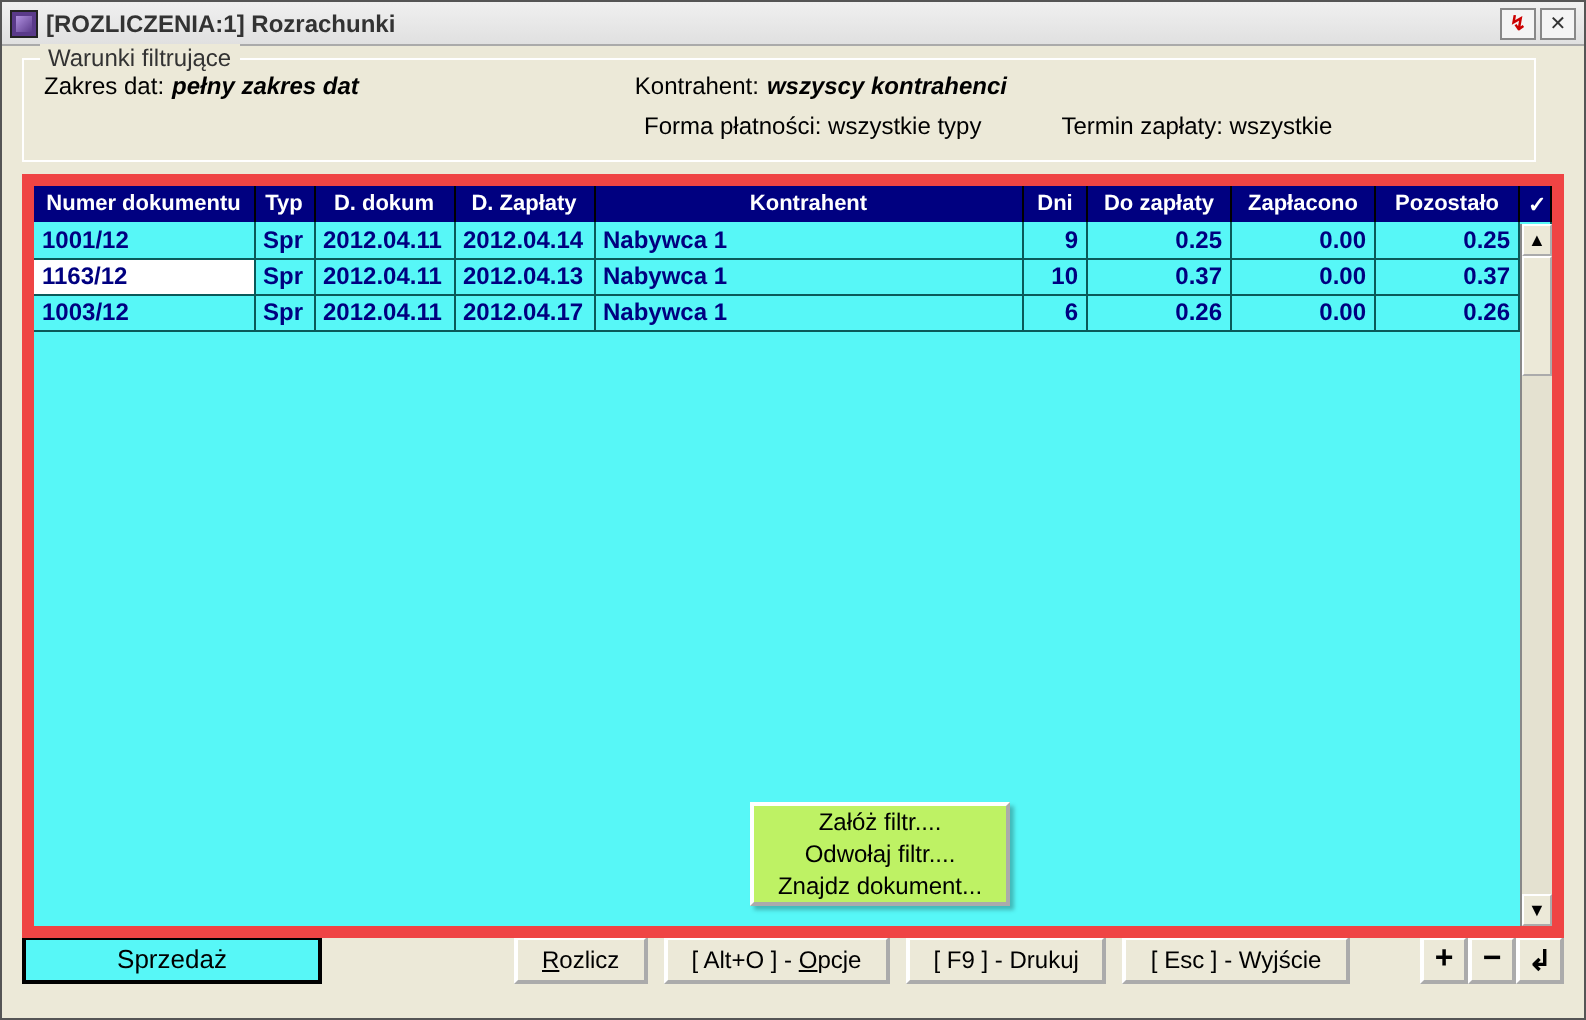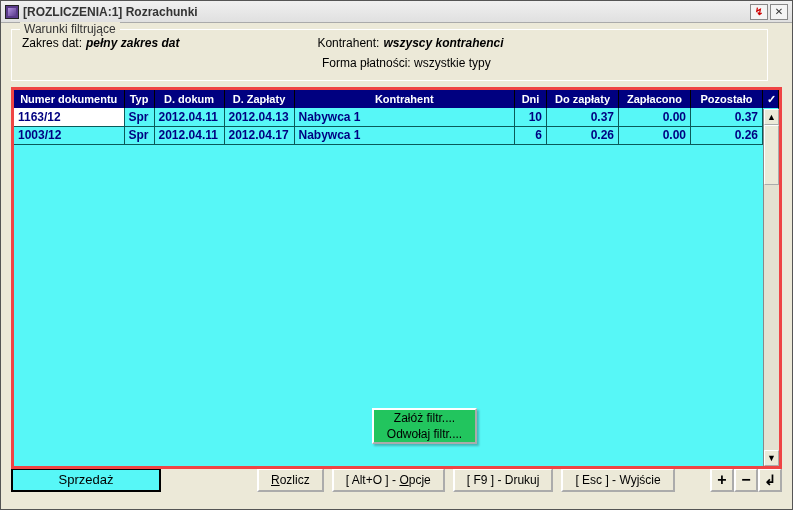--- a/index.html
+++ b/index.html
@@ -11,27 +11,27 @@
   .titlebar .icon:after { content: ""; position: absolute; left: 2px; top: 2px; right: 2px; bottom: 2px; background: linear-gradient(135deg,#b090e0,#5a3a8a); }
   .titlebar .title { flex: 1; font-weight: bold; }
   .titlebar .btns { display: flex; gap: 2px; }
   .titlebar .tb-btn { width: 18px; height: 16px; background: #f4f4f4; border: 1px solid #888; display: flex; align-items: center; justify-content: center; font-size: 10px; }
   .filter-box { margin: 6px 24px 6px 10px; border: 1px groove #fff; padding: 6px 10px 10px 10px; position: relative; }
   .filter-box .legend { position: absolute; top: -8px; left: 8px; background: #ece9d8; padding: 0 4px; color: #333; }
   .filter-row { display: flex; align-items: center; flex-wrap: wrap; gap: 4px; }
   .filter-row .lbl { color: #000; }
   .filter-row .val { font-style: italic; font-weight: bold; color: #000; margin-right: 20px; }
   .filter-row2 { margin-top: 6px; margin-left: 300px; display: flex; gap: 40px; }
-  .grid-wrap { flex: 1; margin: 0 10px; border: 3px solid #ef4444; background: #57f7f7; position: relative; overflow: hidden; }
+  .grid-wrap { flex: 1; margin: 0 10px; border: 6px solid #ef4444; background: #57f7f7; position: relative; overflow: hidden; }
   table { border-collapse: collapse; width: 100%; table-layout: fixed; }
   thead th { background: #000080; color: #fff; font-weight: bold; font-size: 11px; padding: 2px 4px; border-right: 1px solid #000; height: 18px; white-space: nowrap; overflow: hidden; }
   tbody td { background: #57f7f7; color: #000080; font-weight: bold; font-size: 12px; padding: 1px 4px; border-right: 1px solid #0a5a5a; border-bottom: 1px solid #0a5a5a; height: 18px; white-space: nowrap; overflow: hidden; }
   tbody tr.sel td:first-child { background: #fff; }
   .num { text-align: right; }
-  .context-menu { position: absolute; left: 358px; top: 318px; width: 105px; background: #22c55e; border: 2px outset #fff; box-shadow: 2px 2px 2px rgba(0,0,0,0.25); z-index: 10; }
+  .context-menu { position: absolute; left: 358px; top: 308px; width: 130px; background: #bef264; border: 2px outset #fff; box-shadow: 2px 2px 2px rgba(0,0,0,0.25); z-index: 10; }
   .context-menu .mi { padding: 1px 8px; text-align: center; font-size: 12px; color: #000; white-space: nowrap; height: 16px; line-height: 15px; }
   .bottom { height: 40px; display: flex; align-items: center; padding: 4px 10px 23px 10px; gap: 8px; }
   .btn { height: 24px; padding: 0 12px; background: #ece9d8; border: 2px outset #fff; display: inline-flex; align-items: center; justify-content: center; font-size: 12px; }
   .btn.wide { width: 150px; background: #57f7f7; border: 2px solid #000; font-size: 13px;}
   .btn u { text-decoration: underline; }
   .spacer { width: 80px; }
   .toolbtns { display: flex; gap: 0; margin-left: auto; }
   .toolbtns .tb { width: 24px; height: 24px; border: 2px outset #fff; background: #ece9d8; display: flex; align-items: center; justify-content: center; font-weight: bold; font-size: 16px; }
   .scroll-v { position: absolute; right: 0; top: 19px; bottom: 0; width: 16px; background: #e4e1d0; border-left: 1px solid #888; }
   .scroll-v .arrow { height: 16px; background: #ece9d8; border: 1px outset #fff; display:flex; align-items:center; justify-content:center; font-size:9px;}
@@ -57,20 +57,24 @@
       <span class="val">pełny zakres dat</span>
       <span style="width:110px;"></span>
       <span class="lbl">Kontrahent:</span>
       <span class="val">wszyscy kontrahenci</span>
     </div>
     <div class="filter-row2">
       <span>
         <span class="lbl">Forma płatności:</span>
         <span class="val">wszystkie typy</span>
       </span>
+      <span>
+        <span class="lbl">Termin zapłaty:</span>
+        <span class="val">wszystkie</span>
+      </span>
     </div>
   </div>
 
   <div class="grid-wrap">
     <table>
       <colgroup>
         <col style="width:110px">
           <col style="width:30px">
           <col style="width:70px">
           <col style="width:70px">
@@ -89,20 +93,32 @@
           <th>D. Zapłaty</th>
           <th>Kontrahent</th>
           <th>Dni</th>
           <th>Do zapłaty</th>
           <th>Zapłacono</th>
           <th>Pozostało</th>
           <th>✓</th>
         </tr>
       </thead>
       <tbody id="grid-body">
+          <tr>
+            <td>1001/12</td>
+            <td>Spr</td>
+            <td>2012.04.11</td>
+            <td>2012.04.14</td>
+            <td>Nabywca 1</td>
+            <td class="num">9</td>
+            <td class="num">0.25</td>
+            <td class="num">0.00</td>
+            <td class="num">0.25</td>
+            <td></td>
+          </tr>
           <tr class="sel">
             <td>1163/12</td>
             <td>Spr</td>
             <td>2012.04.11</td>
             <td>2012.04.13</td>
             <td>Nabywca 1</td>
             <td class="num">10</td>
             <td class="num">0.37</td>
             <td class="num">0.00</td>
             <td class="num">0.37</td>
@@ -124,20 +140,21 @@
     </table>
     <div class="scroll-v">
       <div class="arrow">▲</div>
       <div class="thumb"></div>
       <div class="arrow" style="position:absolute;bottom:0;left:0;right:0;">▼</div>
     </div>
 
     <div class="context-menu" id="ctx-menu">
         <div class="mi">Załóż filtr....</div>
         <div class="mi">Odwołaj filtr....</div>
+        <div class="mi">Znajdz dokument...</div>
       </div>
   </div>
 
   <div class="bottom">
     <div class="btn wide">
         <span>Sprzedaż</span>
       </div>
     <div class="spacer"></div>
     <div class="btn">
         <span><u>R</u>ozlicz</span>

